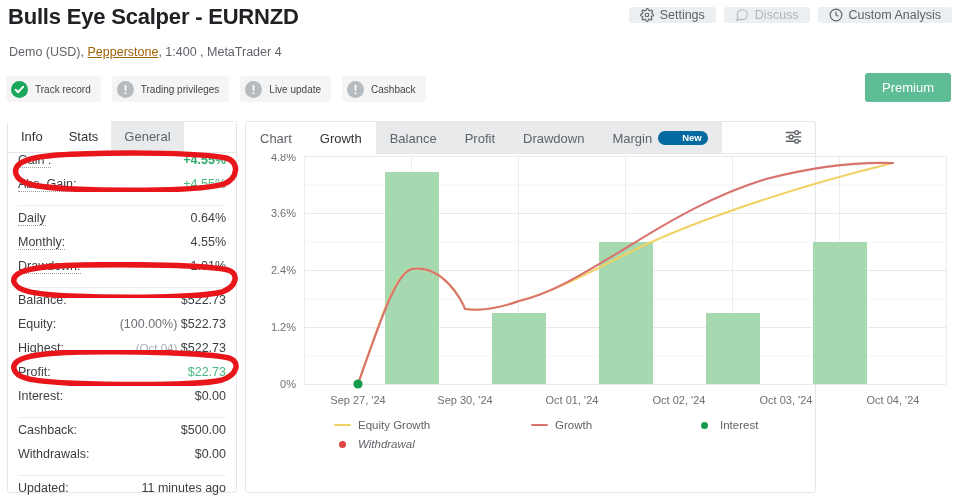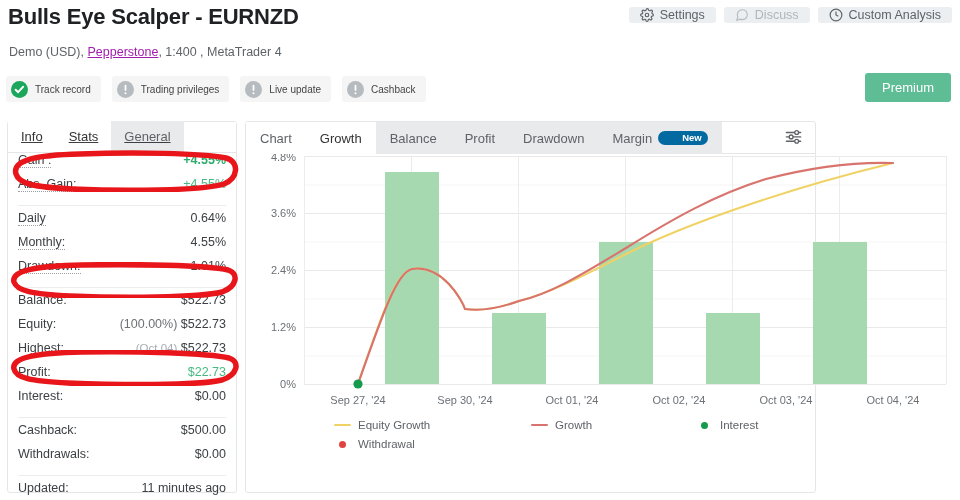--- a/index.html
+++ b/index.html
@@ -16,21 +16,21 @@
   .header { position: absolute; left: 0; top: 0; width: 960px; height: 112px; }
   .title {
     position: absolute; left: 8px; top: 4px;
     font-size: 22px; font-weight: bold; color: #202124;
     letter-spacing: -0.2px;
   }
   .subtitle {
     position: absolute; left: 9px; top: 45px;
     font-size: 12.5px; color: #5f6368;
   }
-  .subtitle .broker { text-decoration: underline; color: #a21caf; }
+  .subtitle .broker { text-decoration: underline; color: #a16207; }
 
   .badges { position: absolute; left: 6px; top: 76px; display: flex; gap: 11px; }
   .badge {
     display: flex; align-items: center; gap: 7px;
     background: #f5f5f5; border-radius: 3px;
     padding: 4px 10px 4px 5px; height: 26px;
   }
   .badge-label { font-size: 10px; color: #444; white-space: nowrap; }
   .ico-circle {
     width: 17px; height: 17px; border-radius: 50%;
@@ -57,21 +57,21 @@
     display: flex; align-items: center; justify-content: center;
     padding: 0 17px; font-size: 13px; cursor: pointer;
   }
 
   
   .sidebar {
     position: absolute; left: 7px; top: 121px;
     width: 230px; height: 372px;
     background: #fff; border: 1px solid #e4e6e8; border-radius: 3px;
   }
-  .tabrow { display: flex; height: 31px; border-bottom: 1px solid #e4e6e8; background: #fff; text-decoration: underline; }
+  .tabrow { display: flex; height: 31px; border-bottom: 1px solid #e4e6e8; background: #fff; }
   .tab {
     display: flex; align-items: center; justify-content: center;
     padding: 0 13px; font-size: 13px; color: #5f6368;
     cursor: pointer; height: 31px; position: relative; top: -1px;
   }
   .tab.active { background: #fff; color: #333; }
   .tab.inactive { background: #e8eaec; color: #5f6368; }
 
   .stats { padding: 0 10px; }
   .srow {
@@ -372,21 +372,21 @@
           <span>Equity Growth</span>
         </div>
         <div class="lg-row" style="left:285px; top:0;">
           <span class="lg-line" style="background:#d9736e;"></span>
           <span>Growth</span>
         </div>
         <div class="lg-row" style="left:450px; top:0;">
           <span class="lg-dot" style="background:#169b4e;"></span>
           <span>Interest</span>
         </div>
-        <div class="lg-row" style="left:88px; top:19px;">
+        <div class="lg-row" style="left:88px; top:19px;font-style:italic;">
           <span class="lg-dot" style="background:#e0443e;"></span>
           <span>Withdrawal</span>
         </div>
       </div>
     </div>
   </div>
 
   <div class="annot" style="left:2px; top:150px;">
     <svg width="240" height="42" viewBox="0 0 240 42">
       <path d="M14,24 C10,10 34,5 78,4 C130,2 200,3 224,8 C238,12 236,28 222,34 C200,41 120,41 70,39 C32,37 17,34 14,24 Z" fill="none" stroke="#e8161b" stroke-width="5.5" stroke-linecap="round" stroke-linejoin="round"></path>

